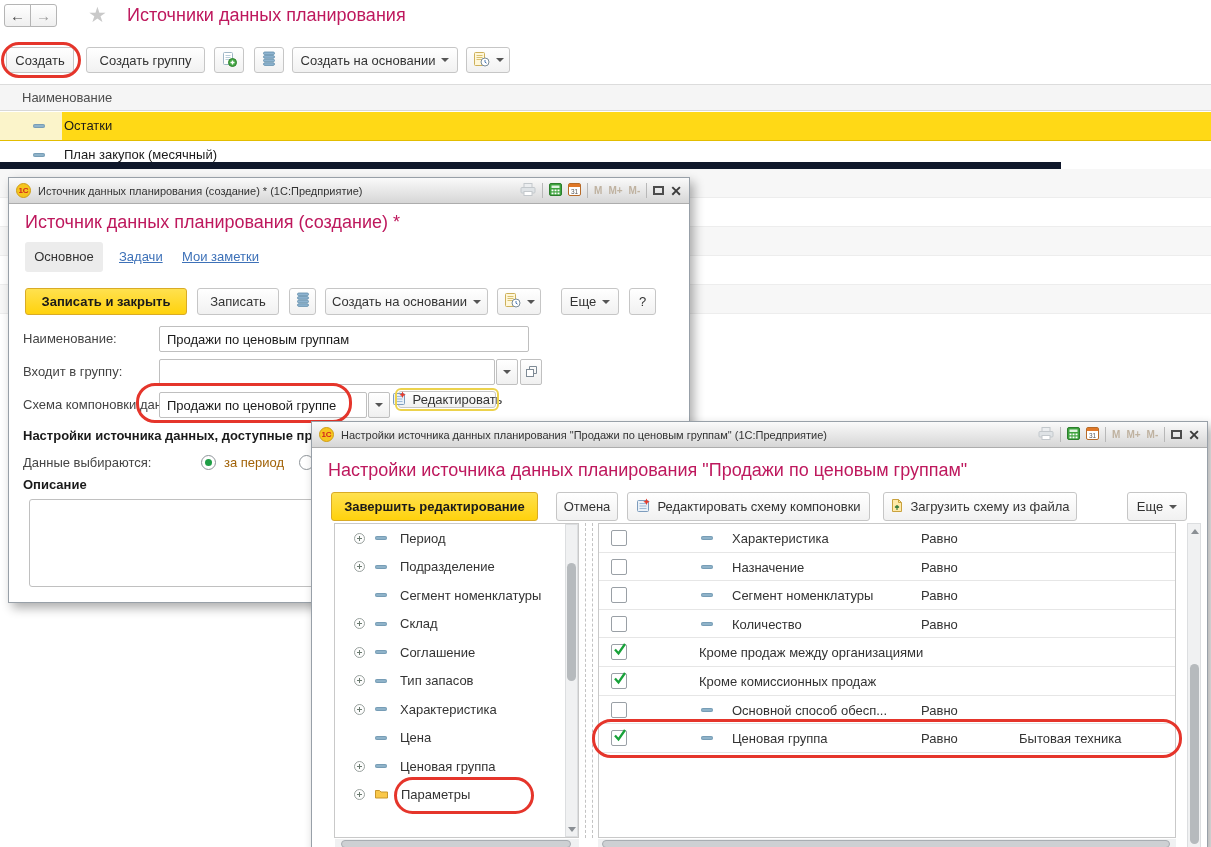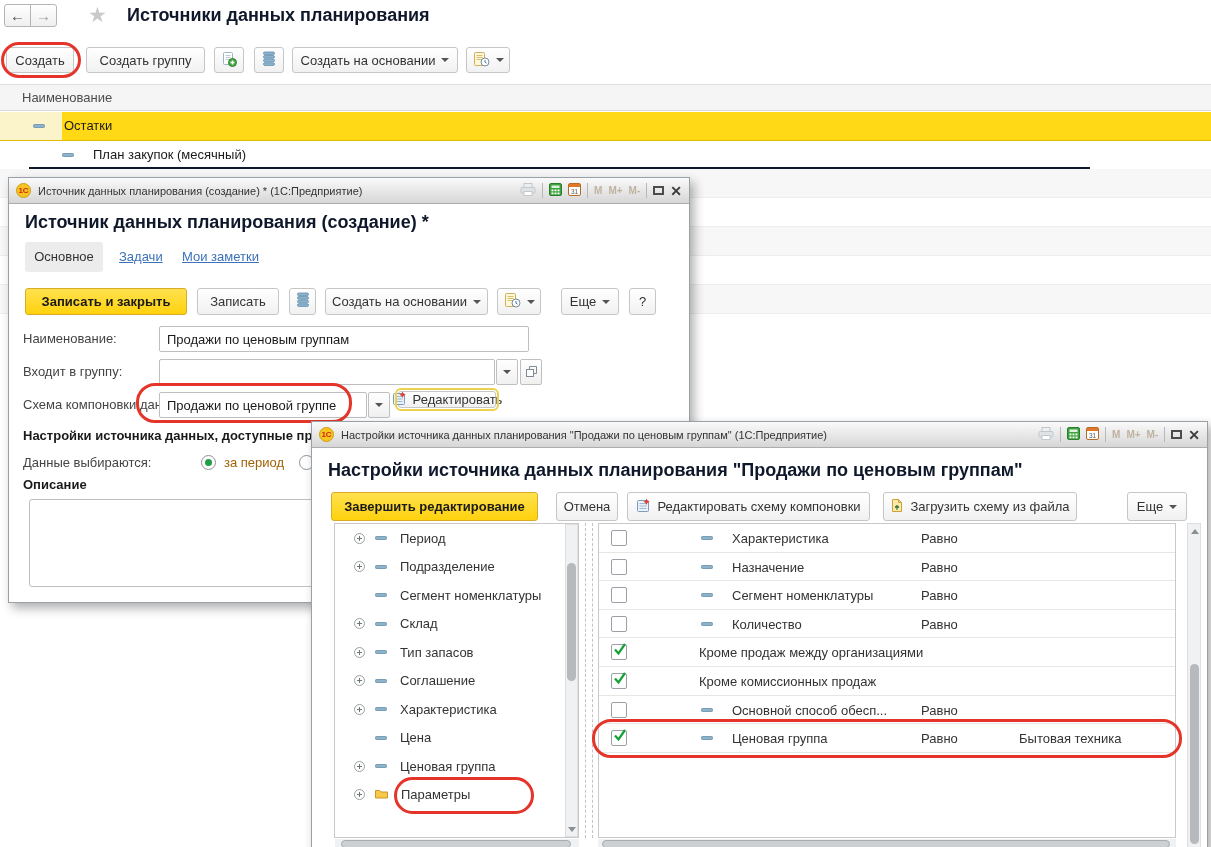--- a/index.html
+++ b/index.html
@@ -28,21 +28,21 @@
               display:flex; align-items:center; padding:0 7px; gap:7px; font-size:11px; color:#333; }
   .titlebar .ttext { white-space:nowrap; overflow:hidden; }
   .tb-icons { margin-left:auto; display:flex; align-items:center; gap:6px; }
   .tb-sep { width:1px; height:15px; background:#b8b8b8; }
   .mbtn { font-size:10px; font-weight:bold; color:#bfb2a0; }
   .maxbox { width:11px; height:9px; border:2px solid #4c4c4c; }
   .closex { font-size:14px; font-weight:bold; color:#3c3c3c; line-height:10px; }
   .onec-ico { width:15px; height:15px; border-radius:50%; background:#f6c51e; border:1px solid #cf9d15;
               color:#d0271d; font-size:8px; font-weight:bold; display:flex; align-items:center; justify-content:center; }
 
-  .h1 { font-size:18px; font-weight:bold; color:#0f172a; white-space:nowrap; }
+  .h1 { font-size:18px; font-weight:normal; color:#be185d; white-space:nowrap; }
 
   .field-label { position:absolute; color:#444; line-height:26px; white-space:nowrap; }
   .inputbox { position:absolute; height:26px; border:1px solid #bfbfbf; border-radius:2px; background:#fff;
               font-family:"Liberation Sans",sans-serif; font-size:13px; color:#1a1a1a; padding:0 7px; }
   .minibtn { position:absolute; width:22px; height:26px; background:linear-gradient(#fff,#f0f0f0);
              border:1px solid #c0c0c0; border-radius:2px; display:flex; align-items:center; justify-content:center; }
 
   .radio { width:15px; height:15px; border:1px solid #8e9499; border-radius:50%; background:#fff; display:inline-block; }
   .radio.sel::after { content:""; display:block; width:7px; height:7px; border-radius:50%; background:#1f9e46; margin:3px; }
 
@@ -131,21 +131,21 @@
   </div>
 
   <div class="abs" style="left:0; top:84px; width:1211px; height:27px; background:#f5f5f5; border-top:1px solid #dcdcdc; border-bottom:1px solid #d8d8d8;">
     <span class="abs" style="left:22px; line-height:26px; color:#4c4c4c;">Наименование</span>
   </div>
   <div class="abs" style="left:0; top:112px; width:1211px; height:29px; background:#ffd916; border-bottom:1px solid #e3bd00;">
     <span class="abs" style="left:0; top:0; width:62px; height:28px; background:#fbf4ca;"></span>
     <span class="dash abs" style="left:33px; top:12px;"></span>
     <span class="abs" style="left:64px; line-height:28px; color:#1a1a1a;">Остатки</span>
   </div>
-  <div class="abs" style="left:0; top:141px; width:1061px; height:28px; background:#fff; border-bottom:2px solid #0f172a;margin-left:29px;">
+  <div class="abs" style="left:0; top:141px; width:1061px; height:28px; background:#fff; border-bottom:7px solid #0f172a;">
     <span class="dash abs" style="left:33px; top:12px;"></span>
     <span class="abs" style="left:64px; line-height:27px; color:#1a1a1a;">План закупок (месячный)</span>
   </div>
   <div class="stripe" style="top:169px; background:#f7f7f7;"></div>
   <div class="stripe" style="top:198px; background:#fff;"></div>
   <div class="stripe" style="top:227px; background:#f7f7f7;"></div>
   <div class="stripe" style="top:256px; background:#fff;"></div>
   <div class="stripe" style="top:285px; background:#f7f7f7;"></div>
 
   <div class="annot" style="left:1px; top:42px; width:80px; height:36px; z-index:5;"></div>
@@ -376,30 +376,30 @@
           <span class="dash"></span>
           <span class="tlabel">Склад</span>
         </div>
       <div class="trow">
           <svg class="exp" width="11" height="11">
             <circle cx="5.5" cy="5.5" r="5" fill="#fdfdfd" stroke="#9aa29f"></circle>
             <line x1="3" y1="5.5" x2="8" y2="5.5" stroke="#6a7a6f"></line>
             <line x1="5.5" y1="3" x2="5.5" y2="8" stroke="#6a7a6f"></line>
           </svg>
           <span class="dash"></span>
+          <span class="tlabel">Соглашение</span>
+        </div>
+      <div class="trow">
+          <svg class="exp" width="11" height="11">
+            <circle cx="5.5" cy="5.5" r="5" fill="#fdfdfd" stroke="#9aa29f"></circle>
+            <line x1="3" y1="5.5" x2="8" y2="5.5" stroke="#6a7a6f"></line>
+            <line x1="5.5" y1="3" x2="5.5" y2="8" stroke="#6a7a6f"></line>
+          </svg>
+          <span class="dash"></span>
           <span class="tlabel">Тип запасов</span>
-        </div>
-      <div class="trow">
-          <svg class="exp" width="11" height="11">
-            <circle cx="5.5" cy="5.5" r="5" fill="#fdfdfd" stroke="#9aa29f"></circle>
-            <line x1="3" y1="5.5" x2="8" y2="5.5" stroke="#6a7a6f"></line>
-            <line x1="5.5" y1="3" x2="5.5" y2="8" stroke="#6a7a6f"></line>
-          </svg>
-          <span class="dash"></span>
-          <span class="tlabel">Соглашение</span>
         </div>
       <div class="trow">
           <svg class="exp" width="11" height="11">
             <circle cx="5.5" cy="5.5" r="5" fill="#fdfdfd" stroke="#9aa29f"></circle>
             <line x1="3" y1="5.5" x2="8" y2="5.5" stroke="#6a7a6f"></line>
             <line x1="5.5" y1="3" x2="5.5" y2="8" stroke="#6a7a6f"></line>
           </svg>
           <span class="dash"></span>
           <span class="tlabel">Характеристика</span>
         </div>

